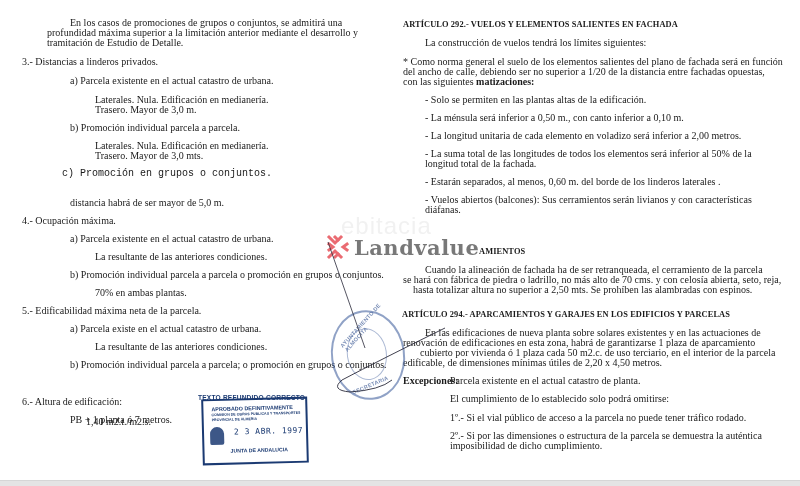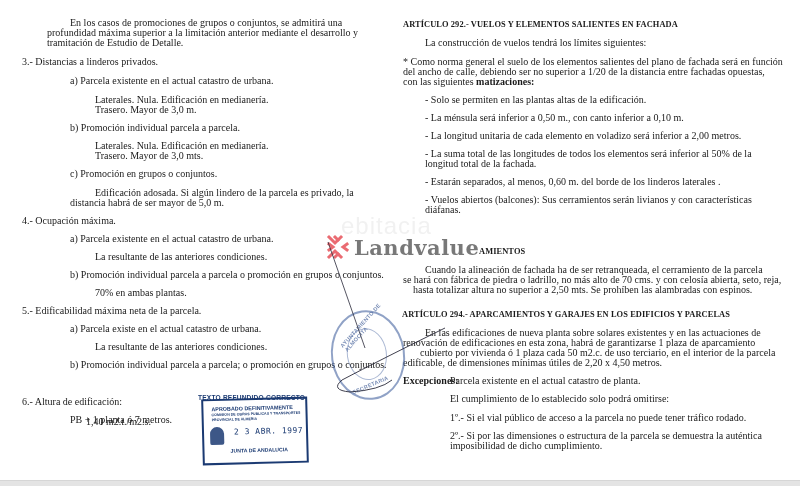--- a/index.html
+++ b/index.html
@@ -85,22 +85,21 @@
 
     <div class="t" style="left:22px;top:57px;">3.- Distancias a linderos privados.</div>
     <div class="t" style="left:70px;top:76px;">a) Parcela existente en el actual catastro de urbana.</div>
     <div class="t" style="left:95px;top:95px;">Laterales. Nula. Edificación en medianería.</div>
     <div class="t" style="left:95px;top:105px;">Trasero. Mayor de 3,0 m.</div>
 
     <div class="t" style="left:70px;top:123px;">b) Promoción individual parcela a parcela.</div>
     <div class="t" style="left:95px;top:141px;">Laterales. Nula. Edificación en medianería.</div>
     <div class="t" style="left:95px;top:151px;">Trasero. Mayor de 3,0 mts.</div>
 
-    <div class="t" style="left:70px;top:169px;">c) Promoción en grupos o conjuntos.</div>
-    <div class="t" style="left:95px;top:188px;">Edificación adosada. Si algún lindero de la parcela es privado, la</div>
+    <div class="t" style="left:62px;top:169px;font-family:Liberation Mono, monospace;">c) Promoción en grupos o conjuntos.</div>
     <div class="t" style="left:70px;top:198px;">distancia habrá de ser mayor de 5,0 m.</div>
 
     <div class="t" style="left:22px;top:216px;">4.- Ocupación máxima.</div>
     <div class="t" style="left:70px;top:234px;">a) Parcela existente en el actual catastro de urbana.</div>
     <div class="t" style="left:95px;top:252px;">La resultante de las anteriores condiciones.</div>
     <div class="t" style="left:70px;top:270px;">b) Promoción individual parcela a parcela o promoción en grupos o conjuntos.</div>
     <div class="t" style="left:95px;top:288px;">70% en ambas plantas.</div>
 
     <div class="t" style="left:22px;top:306px;">5.- Edificabilidad máxima neta de la parcela.</div>
     <div class="t" style="left:70px;top:324px;">a) Parcela existe en el actual catastro de urbana.</div>

